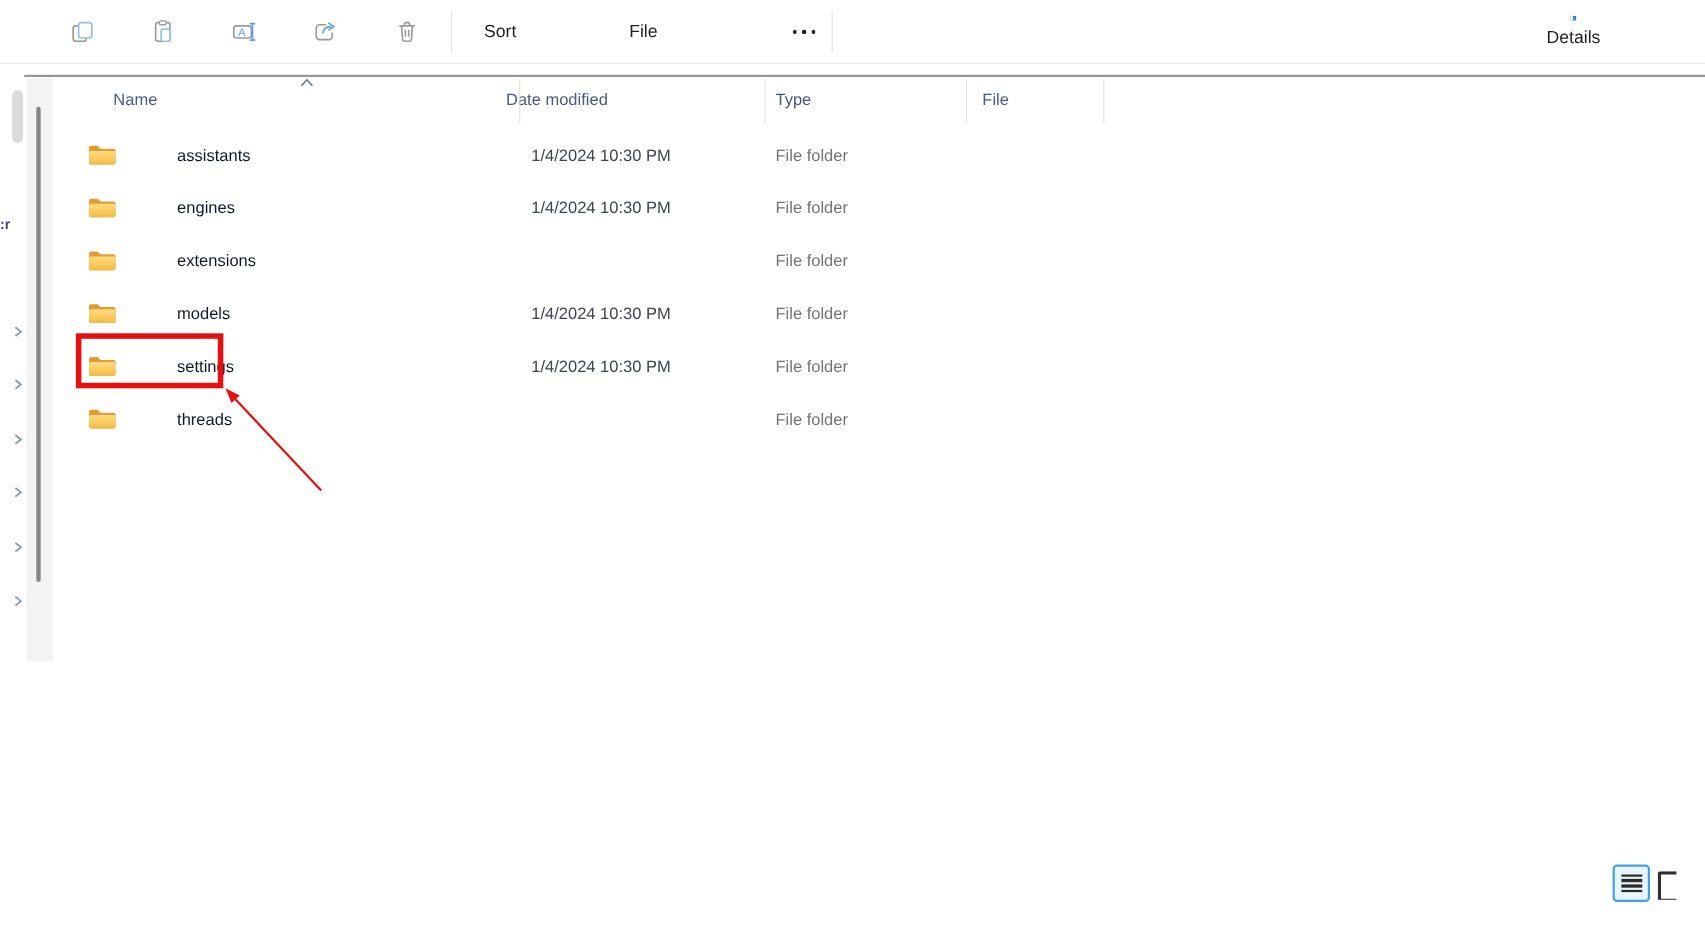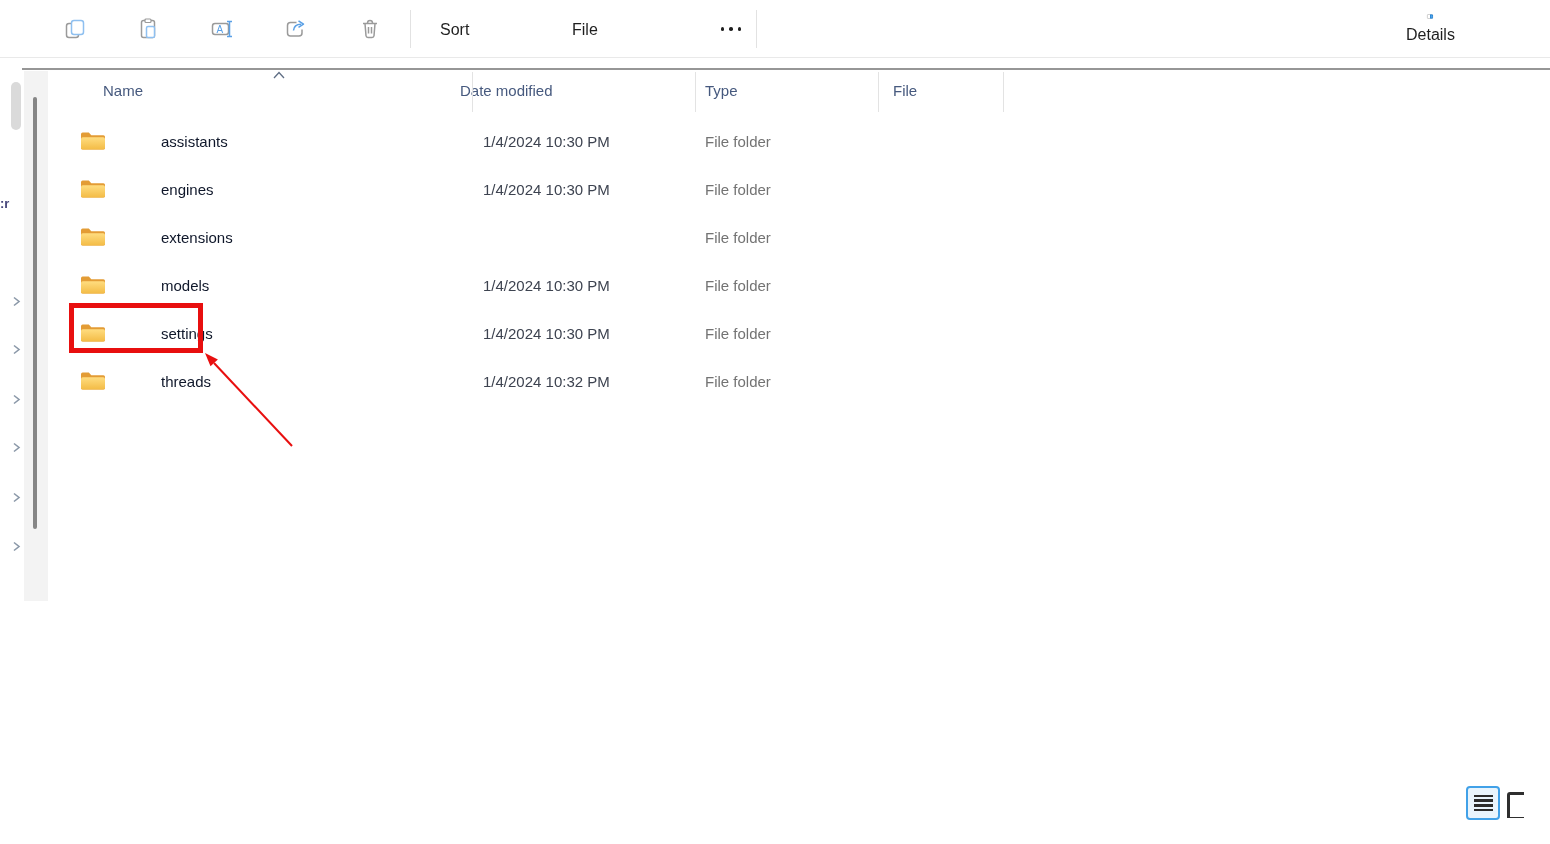--- a/index.html
+++ b/index.html
@@ -249,21 +249,20 @@
     <span class="cell c-date">1/4/2024 10:30 PM</span>
     <span class="cell c-type">File folder</span>
     <span class="cell c-size"></span>
   </div>
 
   <div class="row" style="top:357px">
     <svg class="ficon">
         <use href="#folder-sym"></use>
       </svg>
     <span class="cell c-name">threads</span>
-    <span class="cell c-date">1/4/2024 10:32 PM</span>
     <span class="cell c-type">File folder</span>
     <span class="cell c-size"></span>
   </div>
 
   <div class="redbox"></div>
 
   <svg class="abs" style="left:198px;top:350px;pointer-events:none" width="100" height="100" viewBox="0 0 100 100">
     <line x1="94" y1="96" x2="16" y2="13" stroke="#e80f0f" stroke-width="2"></line>
     <polygon points="7,3 19.9,9.5 12.5,16.3" fill="#e80f0f"></polygon>
   </svg>

